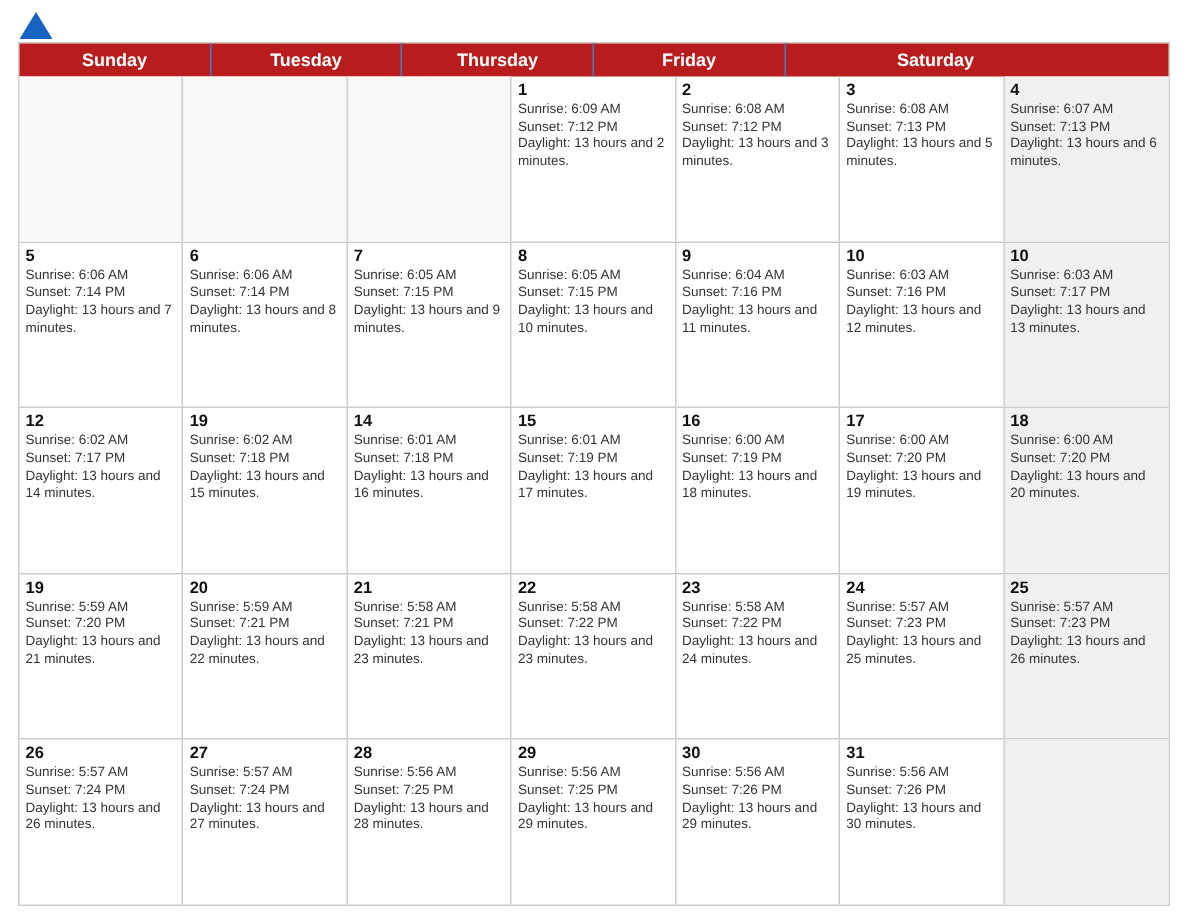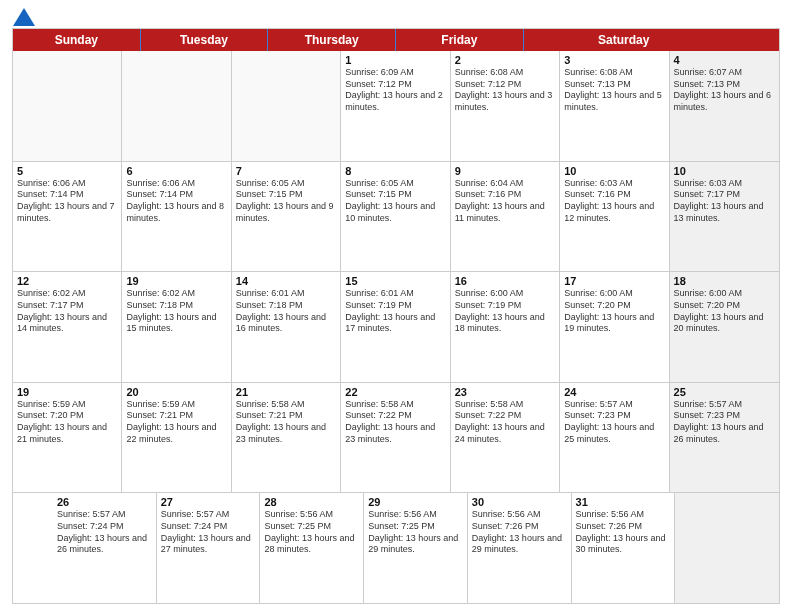--- a/index.html
+++ b/index.html
@@ -61,21 +61,21 @@
       flex: 1;
       display: flex;
       flex-direction: column;
     }
     .cal-row {
       display: grid;
       grid-template-columns: repeat(7, 1fr);
       flex: 1;
       border-bottom: 1px solid #ccc;
     }
-    .cal-row:last-child { border-bottom: none; margin-left: 40px; }
+    .cal-row:last-child { border-bottom: none; }
     .cal-cell {
       border-right: 1px solid #ccc;
       padding: 3px 4px;
       font-size: 9.5px;
       color: #222;
       vertical-align: top;
       min-height: 0;
       overflow: hidden;
     }
     .cal-cell:last-child { border-right: none; }

